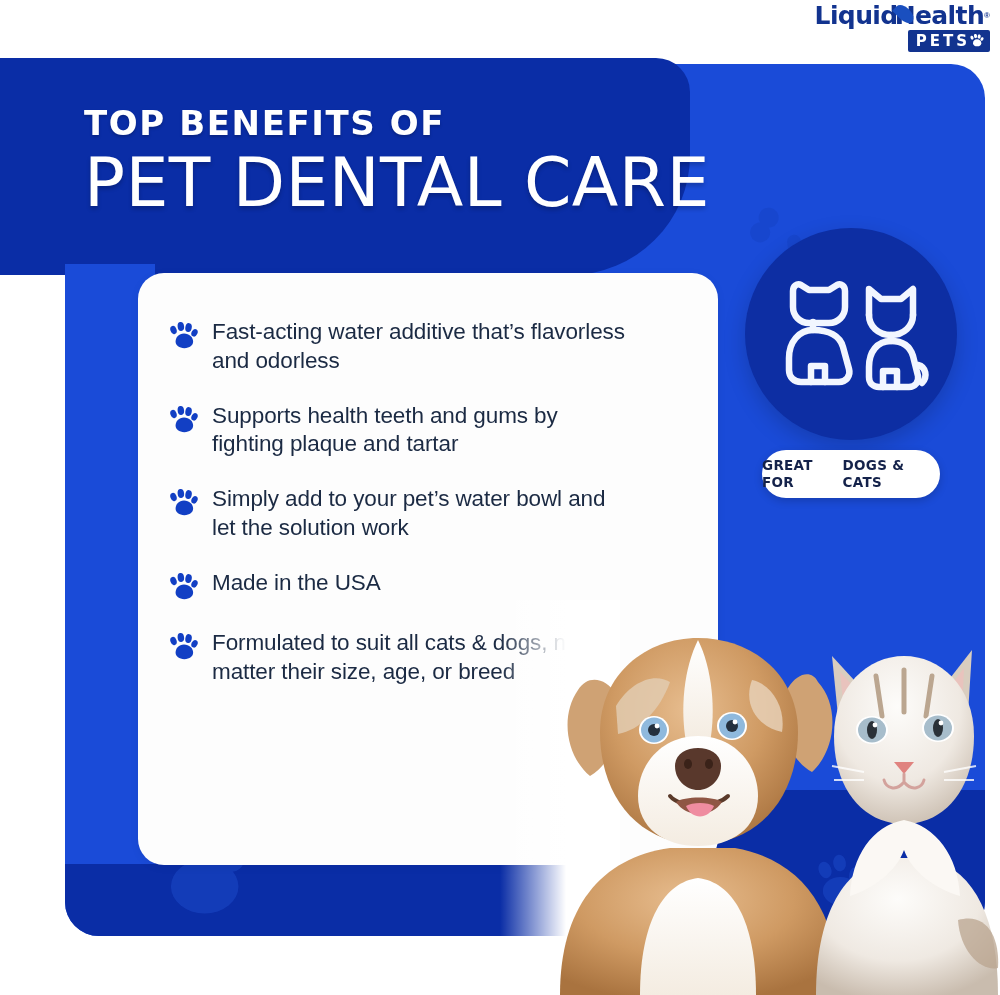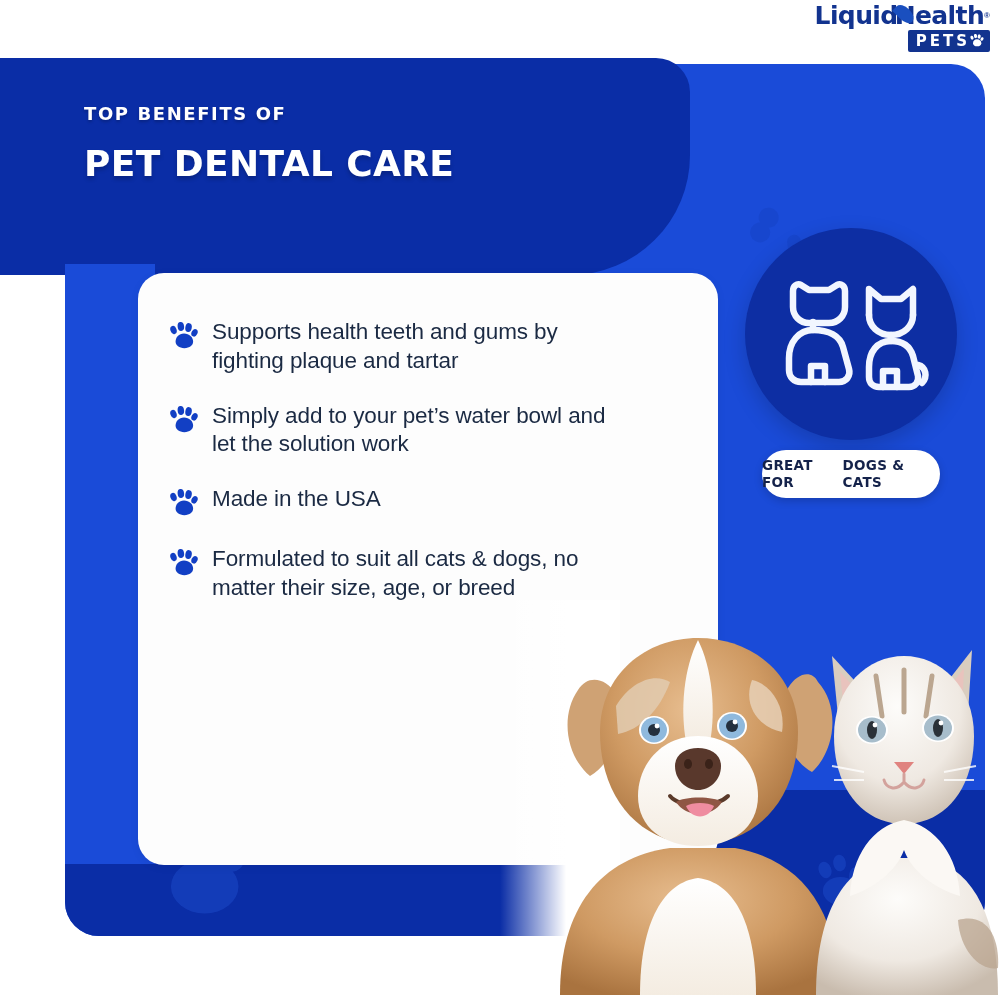--- a/index.html
+++ b/index.html
@@ -46,27 +46,27 @@
   
   .dark-header {
     position:absolute; left:-40px; top:58px; width:730px; height:217px;
     background:#0a2da6;
     border-radius:0 34px 120px 0;
     z-index:20;
   }
   .eyebrow {
     position:absolute; left:84px; top:103px; z-index:30;
     color:#fff; font-family:"DejaVu Sans", sans-serif;
-    font-weight:bold; font-size:18px; letter-spacing:1.6px;
+    font-weight:bold; font-size:34px; letter-spacing:1.6px;
     text-shadow:0 2px 3px rgba(0,0,0,.22);
   }
   .headline {
     position:absolute; left:40px; top:143px; z-index:30;
     color:#fff; font-family:"DejaVu Sans", sans-serif;
-    font-weight:bold; font-size:36px; letter-spacing:0.4px;
+    font-weight:normal; font-size:68px; letter-spacing:0.4px;
     text-shadow:0 3px 4px rgba(0,0,0,.22);
     padding-left:44px;
   }
 
   
   .spine {
     position:absolute; left:65px; top:264px; width:90px; height:600px;
     background:#1a4bd8; z-index:22;
   }
 
@@ -205,20 +205,32 @@
 
   <div class="dark-header"></div>
   <div class="eyebrow">TOP BENEFITS OF</div>
   <div class="headline">PET DENTAL CARE</div>
 
   <div class="card"></div>
 
   <div class="bullets">
 
 
+    <div class="bullet">
+      <svg class="paw" viewBox="0 0 40 42">
+        <g fill="#123fc4">
+          <ellipse cx="5" cy="11" rx="4.4" ry="6" transform="rotate(-20 5 11)"></ellipse>
+          <ellipse cx="15.5" cy="6" rx="4.6" ry="6.4" transform="rotate(-7 15.5 6)"></ellipse>
+          <ellipse cx="26.5" cy="7.5" rx="4.6" ry="6.4" transform="rotate(10 26.5 7.5)"></ellipse>
+          <ellipse cx="35" cy="15" rx="4.2" ry="5.6" transform="rotate(26 35 15)"></ellipse>
+          <path d="M20 16c7.5 0 13 5.2 13 11.6C33 33.4 28 37 20.5 37S8 33.4 8 27.6C8 21.2 12.6 16 20 16z"></path>
+        </g>
+      </svg>
+      <div class="btext">Fast-acting water additive that’s flavorless and odorless</div>
+    </div>
 
     <div class="bullet">
       <svg class="paw" viewBox="0 0 40 42">
         <g fill="#123fc4">
           <ellipse cx="5" cy="11" rx="4.4" ry="6" transform="rotate(-20 5 11)"></ellipse>
           <ellipse cx="15.5" cy="6" rx="4.6" ry="6.4" transform="rotate(-7 15.5 6)"></ellipse>
           <ellipse cx="26.5" cy="7.5" rx="4.6" ry="6.4" transform="rotate(10 26.5 7.5)"></ellipse>
           <ellipse cx="35" cy="15" rx="4.2" ry="5.6" transform="rotate(26 35 15)"></ellipse>
           <path d="M20 16c7.5 0 13 5.2 13 11.6C33 33.4 28 37 20.5 37S8 33.4 8 27.6C8 21.2 12.6 16 20 16z"></path>
         </g>

